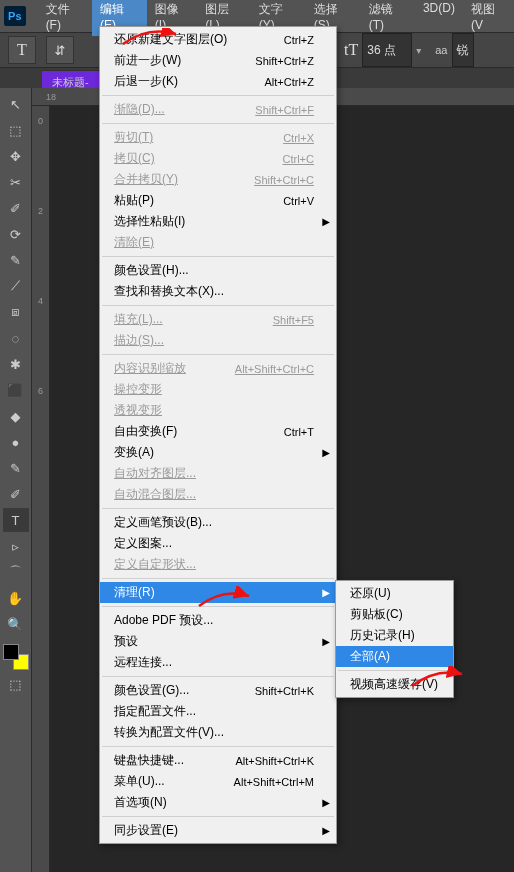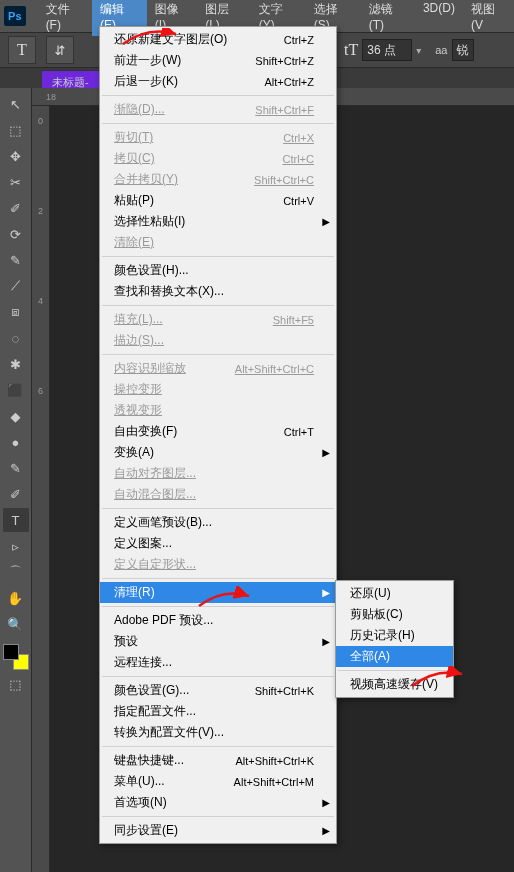--- a/index.html
+++ b/index.html
@@ -5,21 +5,21 @@
   * { box-sizing: border-box; margin: 0; padding: 0; }
   body { width: 514px; height: 872px; background: #535353; font-family: "Microsoft YaHei", sans-serif; font-size: 12px; color: #ddd; overflow: hidden; position: relative; }
   .menubar { height: 32px; background: #535353; display: flex; align-items: center; padding-left: 4px; }
   .ps-logo { width: 22px; height: 20px; background: #001e36; color: #31a8ff; font-weight: bold; font-size: 11px; display: flex; align-items: center; justify-content: center; border-radius: 2px; margin-right: 12px; }
   .menu-item { padding: 4px 8px; cursor: default; }
   .menu-item.active { background: #4a88c7; color: #fff; }
   .toolbar { height: 36px; background: #454545; border-top: 1px solid #2a2a2a; border-bottom: 1px solid #2a2a2a; display: flex; align-items: center; padding-left: 8px; gap: 10px; }
   .tool-btn { width: 28px; height: 28px; display: flex; align-items: center; justify-content: center; background: #535353; border: 1px solid #333; }
   .tool-T { font-family: Georgia, serif; font-size: 16px; color: #ddd; }
   .font-size-box { display: flex; align-items: center; gap: 4px; margin-left: 260px; }
-  .font-size-input { width: 50px; height: 22px; background: #333; border: 1px solid #222; color: #ddd; padding: 4px 4px; font-size: 12px; }
+  .font-size-input { width: 50px; height: 22px; background: #333; border: 1px solid #222; color: #ddd; padding: 16px 4px; font-size: 12px; }
   .aa { font-size: 11px; color: #ccc; }
   .doc-tab-bar { height: 26px; background: #3a3a3a; display: flex; align-items: flex-end; padding-left: 42px; }
   .doc-tab { padding: 4px 10px; background: #6d28d9; font-size: 11px; color: #ccc; border-top: 1px solid #333; }
   .workspace { position: absolute; left: 0; top: 88px; right: 0; bottom: 0; display: flex; }
   .tools-panel { width: 32px; background: #535353; border-right: 1px solid #2a2a2a; display: flex; flex-direction: column; align-items: center; padding-top: 4px; gap: 2px; }
   .tool-slot { width: 26px; height: 24px; display: flex; align-items: center; justify-content: center; color: #ccc; font-size: 13px; }
   .tool-slot.sel { background: #3a3a3a; }
   .swatches { margin-top: 6px; position: relative; width: 26px; height: 26px; }
   .swatch-fg { position: absolute; left: 0; top: 0; width: 16px; height: 16px; background: #000; border: 1px solid #888; }
   .swatch-bg { position: absolute; right: 0; bottom: 0; width: 16px; height: 16px; background: #ff0; border: 1px solid #888; }

